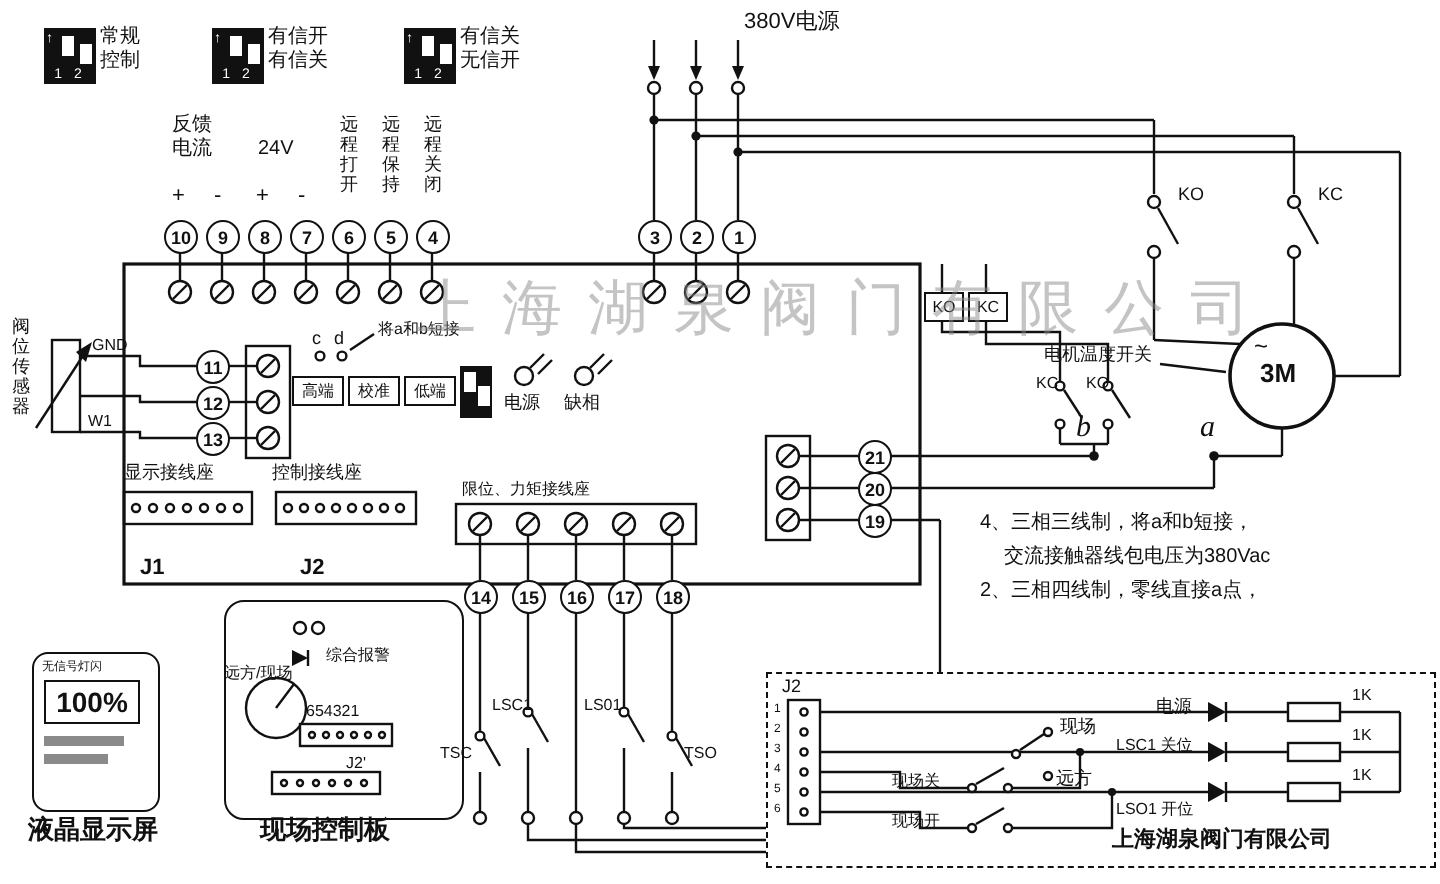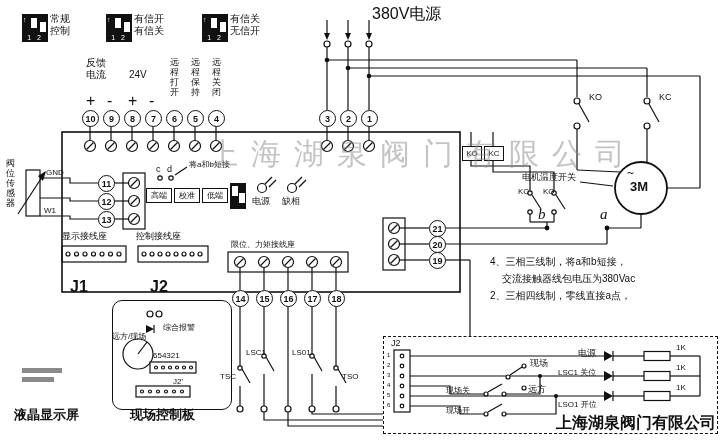--- a/index.html
+++ b/index.html
@@ -1,21 +1,21 @@
 <!DOCTYPE html>
 <html><head>
 <meta charset="utf-8">
 <style>
   html,body{margin:0;padding:0;background:#e8e8e8;}
   .stage{position:relative;width:720px;height:442px;background:#fff;overflow:hidden;
          font-family:"Liberation Sans","DejaVu Sans",sans-serif;color:#111;}
   svg.wires{position:absolute;left:0;top:0;z-index:1;}
   .t{position:absolute;z-index:4;font-size:9px;line-height:1.15;white-space:nowrap;}
   .fs6{font-size:6px}.fs8{font-size:8px}.fs10{font-size:10px}
-  .fs11{font-size:16px}.fs12{font-size:12px}.fs13{font-size:13px}.fs15{font-size:15px}
+  .fs11{font-size:11px}.fs12{font-size:12px}.fs13{font-size:13px}.fs15{font-size:15px}
   .b{font-weight:bold}
   .ser{font-family:"Liberation Serif","DejaVu Serif",serif;font-style:italic;}
   .vert{width:11px;white-space:normal;word-break:break-all;line-height:10px;text-align:center;}
   .term{position:absolute;z-index:4;width:15px;height:15px;border:1.4px solid #111;border-radius:50%;
         background:#fff;font-size:9px;font-weight:bold;display:flex;align-items:center;justify-content:center;}
   .dip{position:absolute;z-index:4;width:26px;height:28px;background:#111;}
   .dip .arr{position:absolute;left:1px;top:2px;color:#fff;font-size:7px;line-height:1;}
   .dip .sw{position:absolute;top:4px;width:6px;height:10px;background:#fff;}
   .dip .s1{left:9px}.dip .s2{left:18px;top:8px}
   .dip .pins{position:absolute;bottom:1px;left:0;width:100%;text-align:center;color:#fff;font-size:7px;letter-spacing:2px;}
@@ -428,20 +428,24 @@
 
   <div class="t fs10" style="left:490px;top:256px">4、三相三线制，将a和b短接，</div>
   <div class="t fs10" style="left:502px;top:273px">交流接触器线包电压为380Vac</div>
   <div class="t fs10" style="left:490px;top:290px">2、三相四线制，零线直接a点，</div>
 
   <div class="t fs8" style="left:246px;top:348px">LSC1</div>
   <div class="t fs8" style="left:292px;top:348px">LS01</div>
   <div class="t fs8" style="left:220px;top:372px">TSC</div>
   <div class="t fs8" style="left:342px;top:372px">TSO</div>
 
+  <div class="rnd" style="left:16px;top:326px;width:62px;height:78px;border-radius:8px">
+    <div class="t fs6" style="left:4px;top:4px">无信号灯闪</div>
+    <div class="box b" style="left:5px;top:13px;width:46px;height:20px;font-size:14px">100%</div>
+  </div>
   <div class="bar" style="left:22px;top:368px;width:40px;height:5px"></div>
   <div class="bar" style="left:22px;top:377px;width:32px;height:5px"></div>
   <div class="t fs13 b" style="left:14px;top:408px">液晶显示屏</div>
 
   <div class="rnd" style="left:112px;top:300px;width:118px;height:108px;border-radius:10px;background:transparent"></div>
   <div class="t fs8" style="left:163px;top:323px">综合报警</div>
   <div class="t fs8" style="left:112px;top:332px">远方/现场</div>
   <div class="t fs8" style="left:153px;top:351px">654321</div>
   <div class="t fs8" style="left:173px;top:377px">J2'</div>
   <div class="t fs13 b" style="left:130px;top:408px">现场控制板</div>

